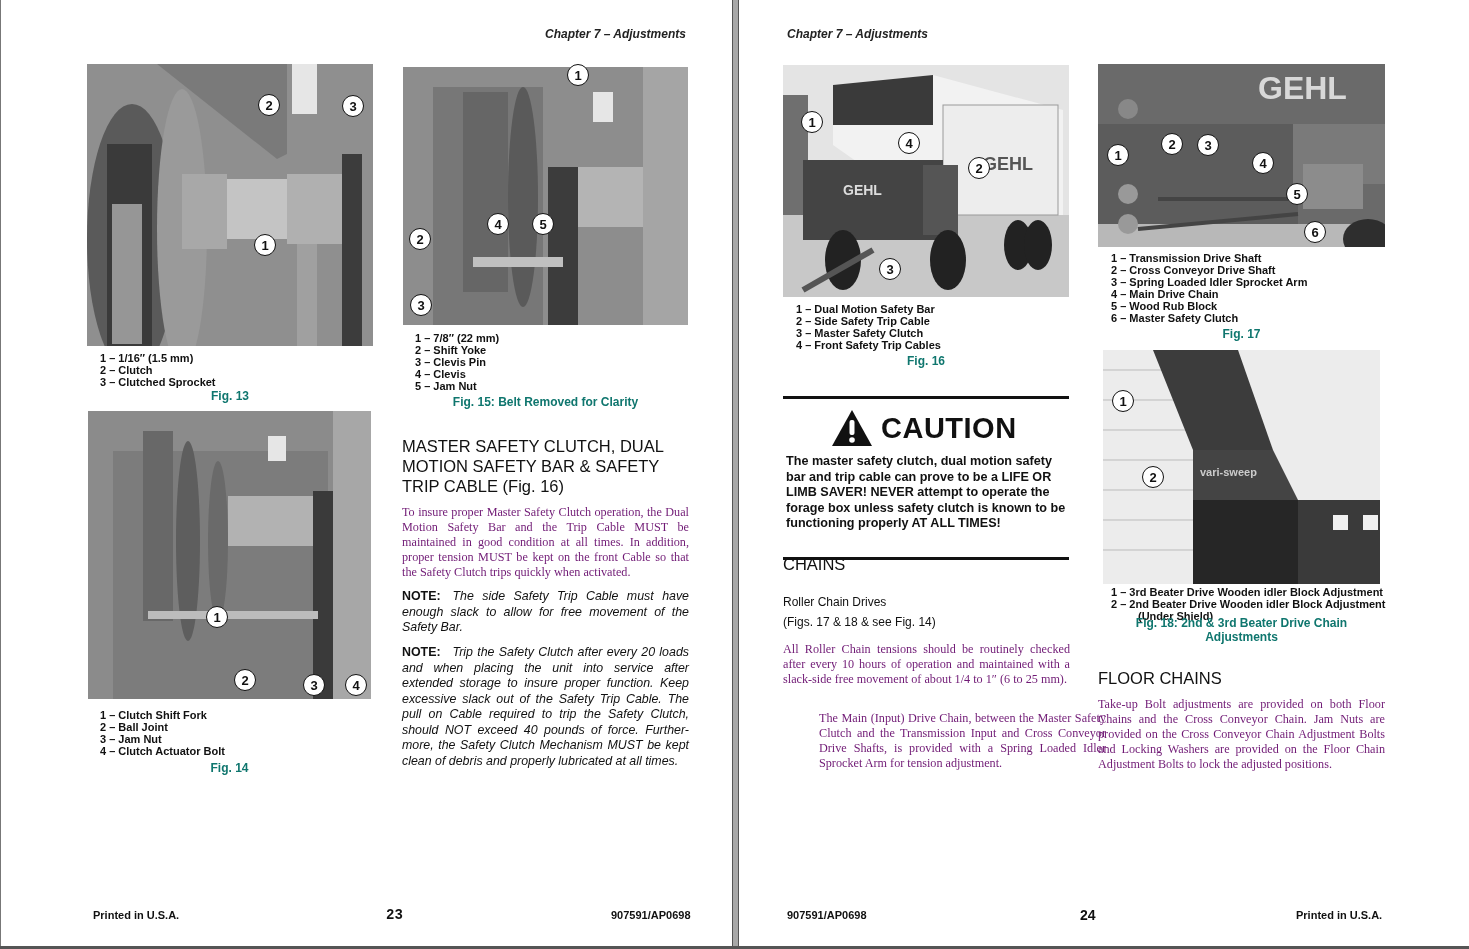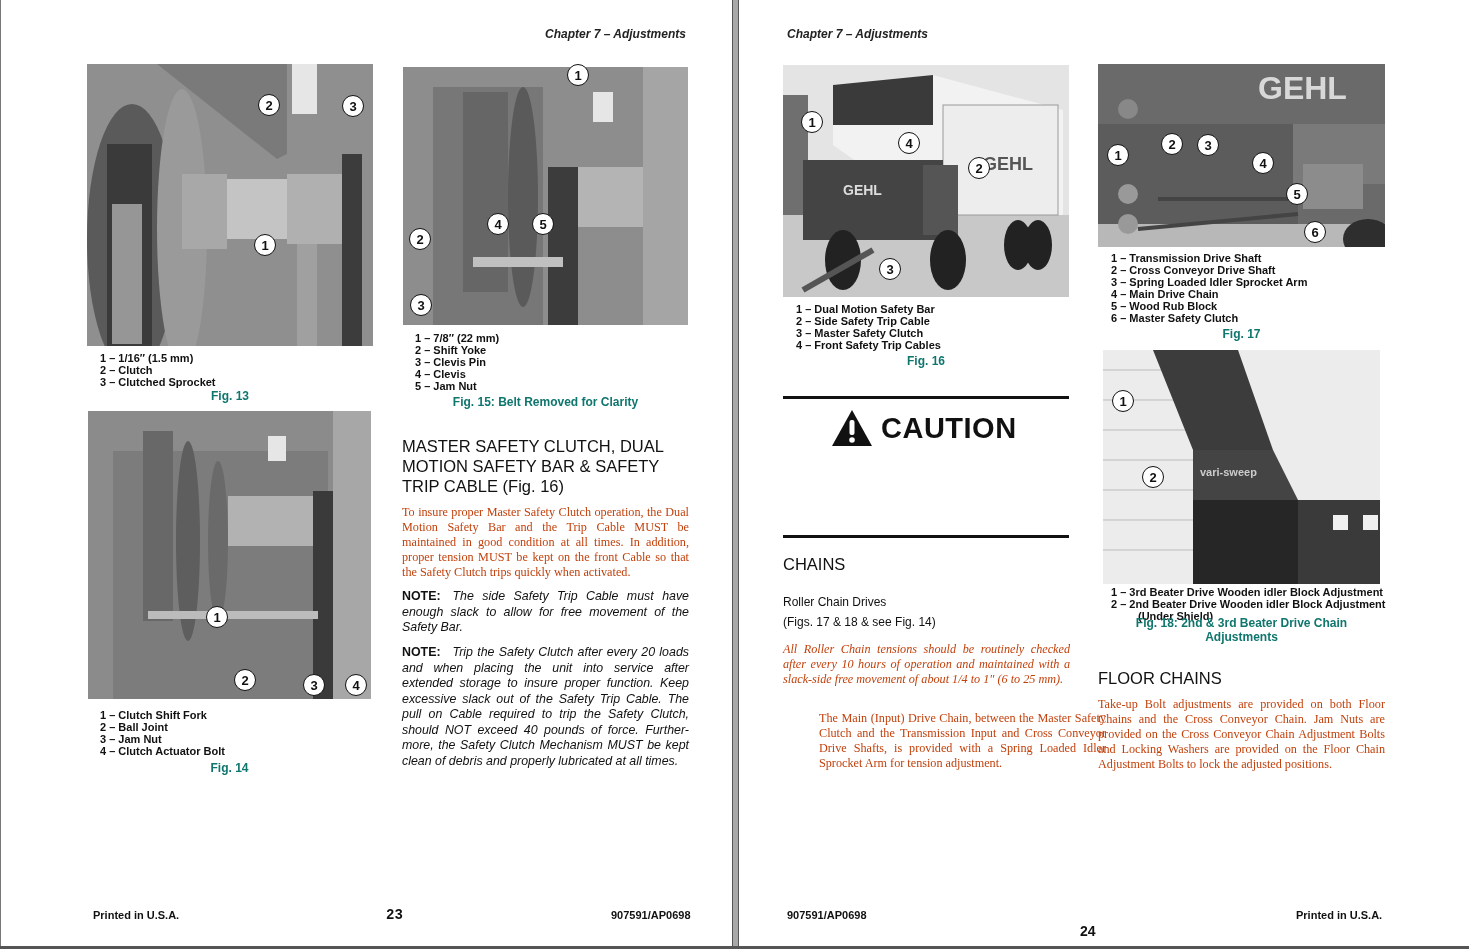--- a/index.html
+++ b/index.html
@@ -17,25 +17,25 @@
   .photo { position: absolute; overflow: hidden; background: #6e6e6e; }
   .photo svg { position: absolute; left: 0; top: 0; width: 100%; height: 100%; }
 
   .callout { position: absolute; width: 22px; height: 22px; border-radius: 50%; background: #fff; border: 1.5px solid #111; font-size: 13px; font-weight: bold; display: flex; align-items: center; justify-content: center; color: #111; }
 
   .legend { position: absolute; font-size: 11px; font-weight: bold; line-height: 12px; color: #111; }
   .legend div { white-space: nowrap; }
   .fig-caption { position: absolute; font-size: 12px; font-weight: bold; text-align: center; color: #0f766e; line-height: 14px; }
 
   .h-section { position: absolute; font-size: 16.5px; font-weight: normal; line-height: 20px; color: #111; }
-  .body-serif { position: absolute; font-family: "Liberation Serif", serif; font-size: 12.2px; line-height: 15px; text-align: justify; color: #c2410c; }
+  .body-serif { position: absolute; font-family: "Liberation Serif", serif; font-size: 12.2px; line-height: 15px; text-align: justify; color: #701a75; }
   .note { position: absolute; font-size: 12.4px; line-height: 15.5px; text-align: justify; color: #111; font-style: italic; }
   .note b { font-style: normal; margin-right: 12px; }
 
-  .caution-box { position: absolute; left: 783px; top: 396px; width: 286px; height: 142px; border-top: 3px solid #111; border-bottom: 3px solid #111; }
+  .caution-box { position: absolute; left: 783px; top: 396px; width: 286px; height: 164px; border-top: 3px solid #111; border-bottom: 3px solid #111; }
   .caution-head { position: absolute; left: 48px; top: 10px; display: flex; align-items: center; }
   .caution-title { font-size: 29px; font-weight: bold; margin-left: 8px; letter-spacing: 0.5px; color: #111; }
   .caution-text { position: absolute; left: 3px; top: 55px; width: 282px; font-size: 12.6px; font-weight: bold; line-height: 15.5px; color: #111; }
 
   .footer { position: absolute; top: 909px; font-size: 11px; font-weight: bold; color: #111; }
   .page-num { position: absolute; top: 907px; font-size: 14px; font-weight: bold; color: #111; }
 </style>
 </head>
 <body>
 
@@ -181,28 +181,29 @@
 
 <div class="caution-box">
   <div class="caution-head">
     <svg width="42" height="38" viewBox="0 0 42 38">
       <polygon points="21,1 41,37 1,37" fill="#111"></polygon>
       <rect x="18.5" y="11" width="5" height="15" rx="2" fill="#fff"></rect>
       <circle cx="21" cy="31" r="2.8" fill="#fff"></circle>
     </svg>
     <span class="caution-title">CAUTION</span>
   </div>
+  <div class="caution-text">The master safety clutch, dual motion safety bar and trip cable can prove to be a LIFE OR LIMB SAVER! NEVER attempt to operate the forage box unless safety clutch is known to be functioning properly AT ALL TIMES!</div>
 </div>
 
 <div class="h-section" style="left:783px;top:554px;">CHAINS</div>
 <div class="h-section" style="left:783px;top:592px;font-size:12px;">
   <div>Roller Chain Drives</div>
   <div>(Figs. 17 &amp; 18 &amp; see Fig. 14)</div>
 </div>
-<div class="body-serif" style="left:783px;top:642px;width:287px;font-style:italic;">All Roller Chain tensions should be routinely checked after every 10 hours of operation and maintained with a slack-side free movement of about 1/4 to 1″ (6 to 25 mm).</div>
+<div class="body-serif" style="left:783px;top:642px;width:287px;">All Roller Chain tensions should be routinely checked after every 10 hours of operation and maintained with a slack-side free movement of about 1/4 to 1″ (6 to 25 mm).</div>
 <div class="body-serif" style="left:783px;top:711px;width:287px;margin-left:36px;">The Main (Input) Drive Chain, between the Master Safety Clutch and the Transmission Input and Cross Conveyor Drive Shafts, is provided with a Spring Loaded Idler Sprocket Arm for tension adjustment.</div>
 
 <div class="photo" style="left:1098px;top:64px;width:287px;height:183px;">
   <svg viewBox="0 0 287 183" preserveAspectRatio="none">
     <rect x="0" y="0" width="287" height="183" fill="#6a6a6a"></rect>
     <rect x="0" y="60" width="200" height="123" fill="#5c5c5c"></rect>
     <rect x="195" y="60" width="92" height="60" fill="#7a7a7a"></rect>
     <rect x="205" y="100" width="60" height="45" fill="#8c8c8c"></rect>
     <rect x="0" y="160" width="287" height="23" fill="#b8b8b8"></rect>
     <circle cx="30" cy="130" r="10" fill="#999"></circle>
@@ -262,16 +263,16 @@
 </div>
 <div class="fig-caption" style="left:1103px;top:596px;width:277px;margin-top:20px;">
   <div>Fig. 18: 2nd &amp; 3rd Beater Drive Chain</div>
   <div>Adjustments</div>
 </div>
 
 <div class="h-section" style="left:1098px;top:668px;">FLOOR CHAINS</div>
 <div class="body-serif" style="left:1098px;top:697px;width:287px;">Take-up Bolt adjustments are provided on both Floor Chains and the Cross Conveyor Chain. Jam Nuts are provided on the Cross Conveyor Chain Adjustment Bolts and Locking Washers are provided on the Floor Chain Adjustment Bolts to lock the adjusted positions.</div>
 
 <div class="footer" style="left:787px;">907591/AP0698</div>
-<div class="page-num" style="left:1080px;margin-top:16px;">24</div>
+<div class="page-num" style="left:1080px;">24</div>
 <div class="footer" style="left:1296px;">Printed in U.S.A.</div>
 
 <div class="bottom-edge"></div>
 
 </body></html>

